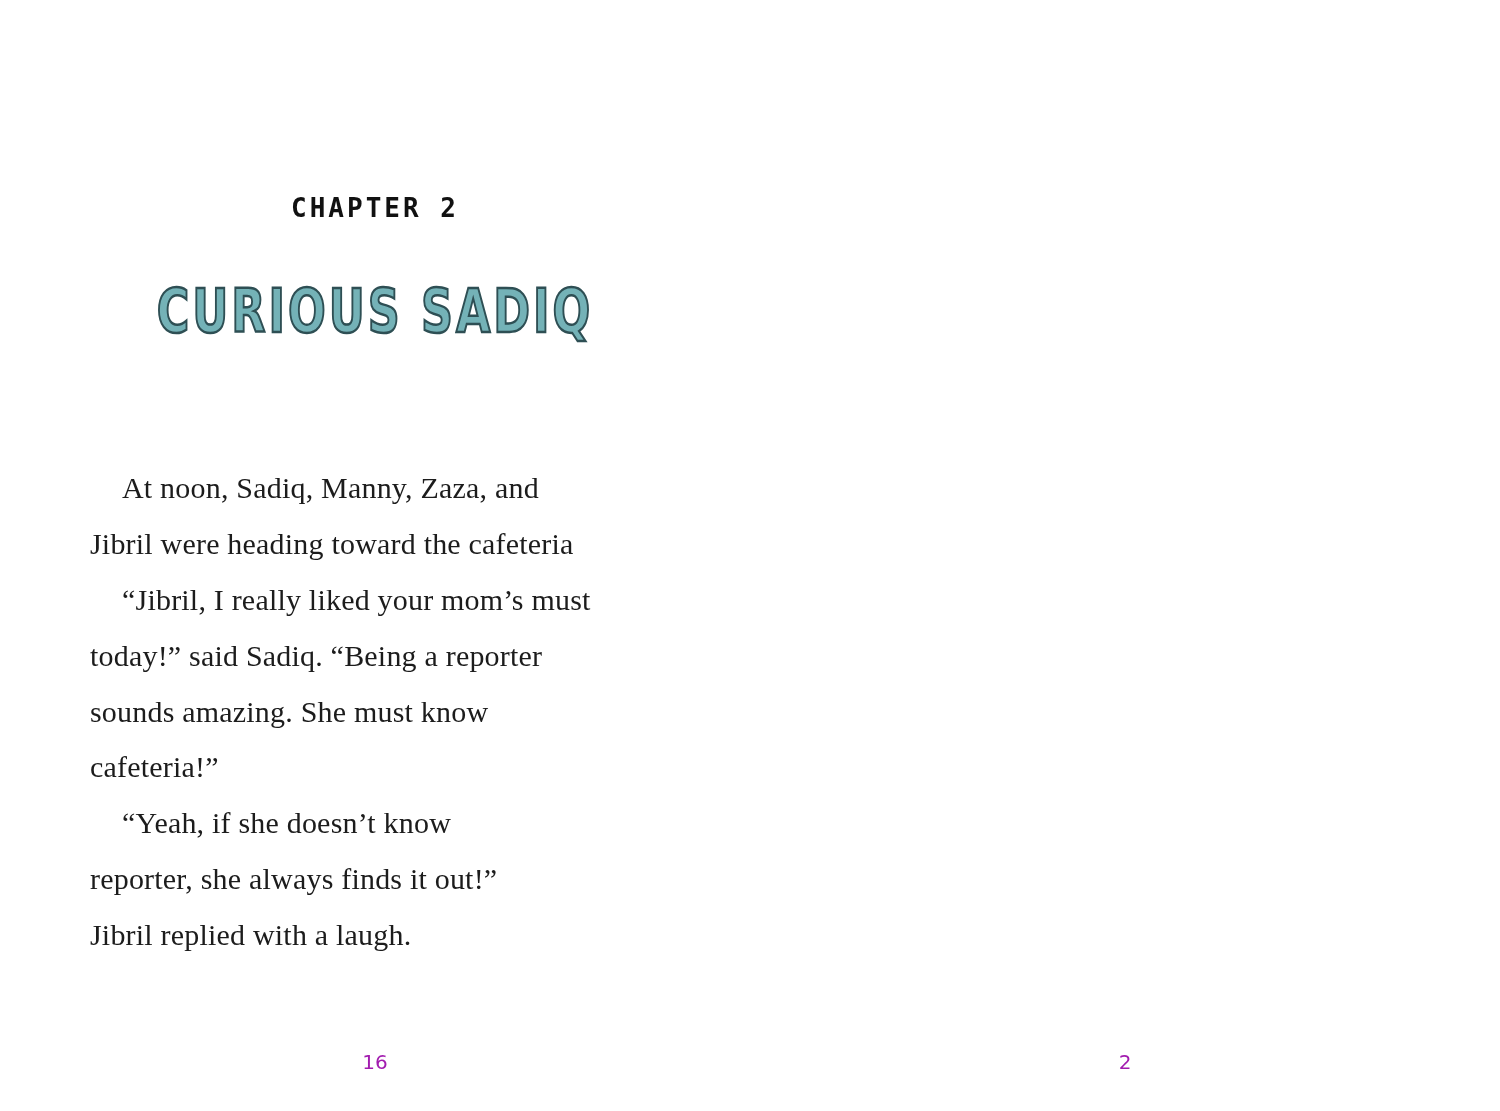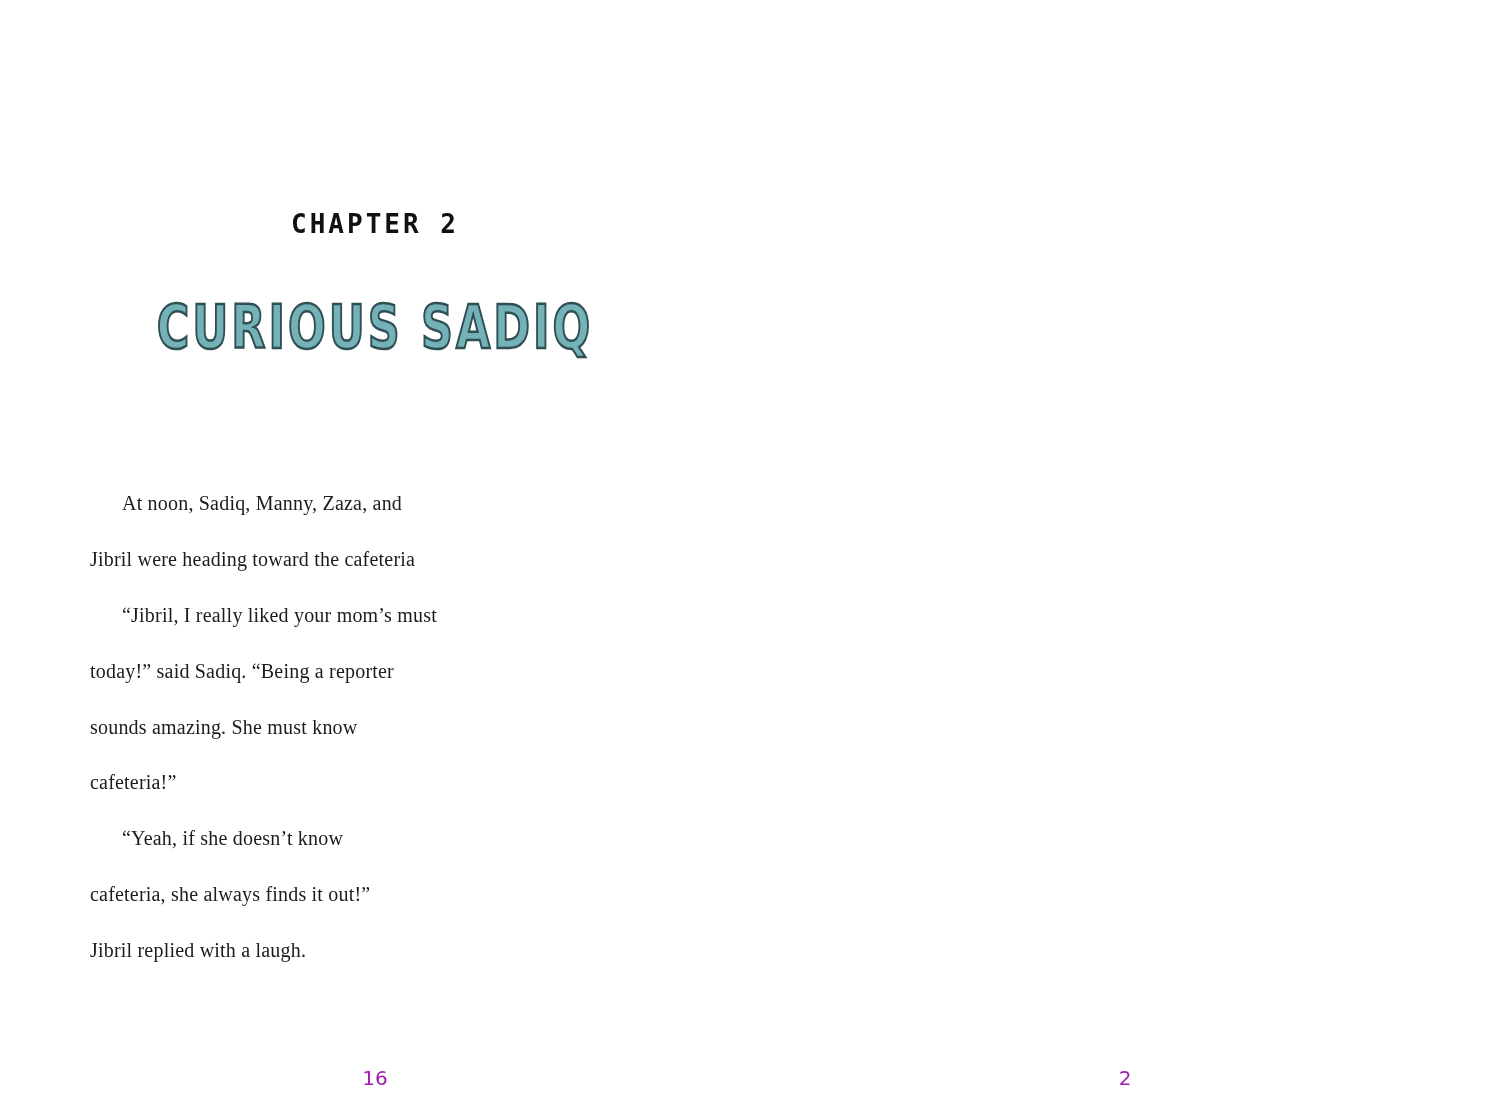--- a/index.html
+++ b/index.html
@@ -11,21 +11,21 @@
     position: relative;
     width: 1500px;
     height: 1111px;
     background: #ffffff;
     overflow: hidden;
     font-family: "Liberation Serif", serif;
     color: #1c1c1c;
   }
   .page {
     position: absolute;
-    top: 16px;
+    top: 0;
     width: 750px;
     height: 1059px;
   }
   .page-left  { left: 0; }
   .page-right { left: 750px; }
 
   .chapter-label {
     position: absolute;
     top: 193px;
     left: 0;
@@ -50,21 +50,21 @@
     letter-spacing: 4px;
     color: var(--title-fill, #74b2b7);
     -webkit-text-stroke: 2.5px var(--title-outline, #2e4f54);
     transform: scaleX(0.74);
     transform-origin: 50% 50%;
     white-space: nowrap;
   }
 
   .text-block {
     position: absolute;
-    font-size: 20px;
+    font-size: 30px;
     letter-spacing: 0.2px;
   }
   .text-block .line {
     height: 55.9px;
     line-height: 55.9px;
     white-space: nowrap;
   }
   .text-block .line.indent {
     padding-left: 32px;
   }
@@ -94,21 +94,21 @@
     <div class="chapter-label">CHAPTER 2</div>
     <div class="chapter-title">CURIOUS SADIQ</div>
     <div class="text-block left-text" id="left-lines">
         <div class="line indent"><span>At noon, Sadiq, Manny, Zaza, and</span></div>
         <div class="line"><span>Jibril were heading toward the cafeteria</span></div>
         <div class="line indent"><span>“Jibril, I really liked your mom’s must</span></div>
         <div class="line"><span>today!” said Sadiq. “Being a reporter</span></div>
         <div class="line"><span>sounds amazing. She must know</span></div>
         <div class="line"><span>cafeteria!”</span></div>
         <div class="line indent"><span>“Yeah, if she doesn’t know</span></div>
-        <div class="line"><span>cafeteria, she always finds it out!”</span></div>
+        <div class="line"><span>reporter, she always finds it out!”</span></div>
         <div class="line"><span>Jibril replied with a laugh.</span></div>
       </div>
     <div class="page-number">16</div>
   </section>
 
   <section class="page page-right">
 
     <div class="page-number">2</div>
   </section>
 

